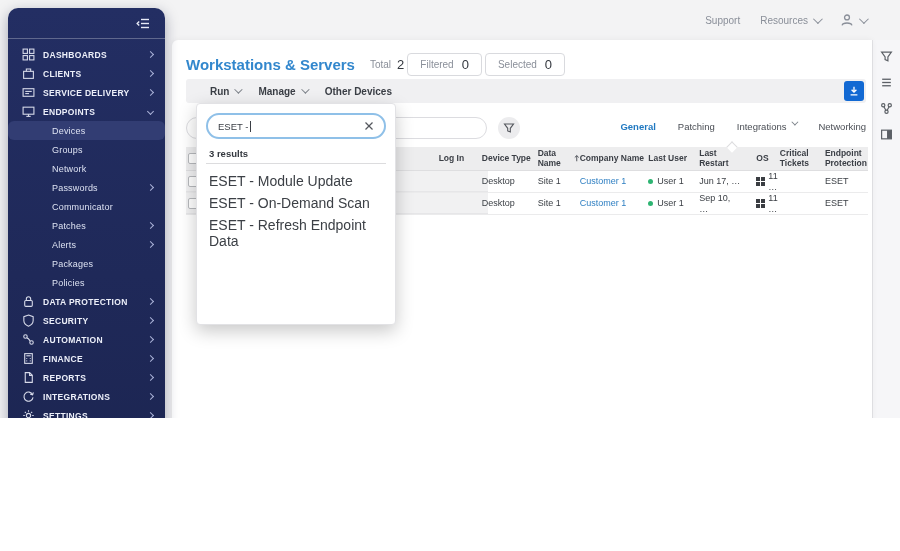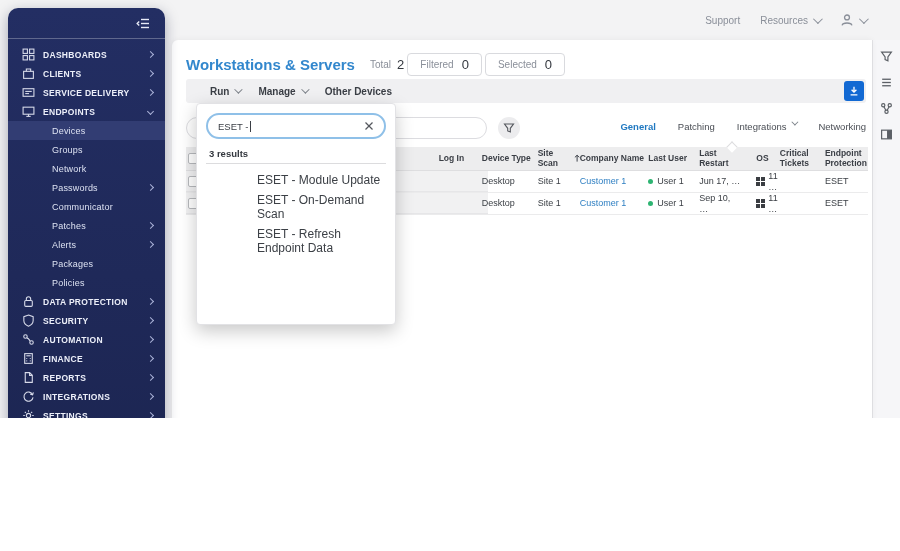--- a/index.html
+++ b/index.html
@@ -18,21 +18,21 @@
   .sidebar { position:absolute; left:8px; top:8px; width:157px; height:535px;
     background:linear-gradient(180deg,#232e63 0%, #1b244f 100%);
     border-radius:10px; box-shadow:0 4px 14px rgba(20,25,60,.35); z-index:40; color:#e7eaf6; }
   .sb-top { height:30px; display:flex; align-items:center; justify-content:flex-end; padding-right:14px; }
   .sb-divider { height:1px; background:rgba(255,255,255,.28); margin:0 0 6px 0; }
   .nav-item { height:19px; display:flex; align-items:center; padding:0 12px 0 14px; cursor:pointer; }
   .nav-item .ni-icon { width:13px; height:13px; margin-right:8px; flex:0 0 auto; opacity:.92; }
   .nav-item .ni-label { font-size:8.5px; font-weight:700; letter-spacing:.3px; flex:1; color:#eceff9; }
   .nav-sub { height:19px; display:flex; align-items:center; padding:0 12px 0 44px; cursor:pointer; }
   .nav-sub .ni-label { font-size:9px; flex:1; color:#dde2f2; font-weight:400; letter-spacing:.2px; }
-  .nav-sub.active { background:#323d73; }
+  .nav-sub.active { background:#323d73;border-radius:6px; }
   .sb-chev { width:5px; height:5px; border-right:1.2px solid #aab2d8; border-bottom:1.2px solid #aab2d8; flex:0 0 auto; }
   .sb-chev.right { transform:rotate(-45deg); }
   .sb-chev.down  { transform:rotate(45deg); }
   svg.ico { display:block; }
 
   
   .strip { position:absolute; right:0; top:40px; width:28px; height:511px; background:#f6f6f8;
     border-left:1px solid #e4e4e7; display:flex; flex-direction:column; align-items:center; padding-top:8px; gap:9px; }
   .strip .strip-btn { width:17px; height:17px; display:flex; align-items:center; justify-content:center; cursor:pointer; color:#5c6066; }
 
@@ -98,21 +98,21 @@
   .panel { position:absolute; left:24px; top:63px; width:200px; height:222px; background:#fff;
     border:1px solid #e2e2e5; border-radius:4px; box-shadow:0 6px 18px rgba(0,0,0,.22); z-index:30; }
   .panel-search { position:absolute; left:9px; right:9px; top:9px; height:26px; border:2px solid #8fc0e8;
     border-radius:14px; display:flex; align-items:center; padding:0 10px; gap:2px; background:#fff; }
   .panel-search .query { font-size:9.5px; color:#3a3e45; }
   .caret { width:1px; height:11px; background:#3a3e45; }
   .clear-x { margin-left:auto; cursor:pointer; color:#55585e; display:flex; }
   .results-label { position:absolute; left:12px; top:44px; font-size:9.5px; font-weight:700; color:#34383f; }
   .panel-divider { position:absolute; left:9px; right:9px; top:59px; height:1px; background:#dcdcde; }
   .panel-list { position:absolute; left:12px; right:8px; top:66px; }
-  .panel-item { font-size:12px; color:#3c4046; padding:3px 0; cursor:pointer;margin-left:48px; }
+  .panel-item { font-size:14px; color:#3c4046; padding:3px 0; cursor:pointer; }
 
   
   .fab { position:absolute; left:638px; top:470px; width:28px; height:28px; border-radius:50%;
     background:#4c58ae; box-shadow:0 2px 6px rgba(40,50,120,.4); display:flex; align-items:center; justify-content:center; cursor:pointer; }
 </style>
 </head>
 <body>
 
 <div class="page">
 
@@ -373,21 +373,21 @@
           </span>
         <span class="cell hcell col-hidden"></span>
         <span class="cell hcell col-login">
             <span>Log In</span>
           </span>
         <span class="cell col-gap"></span>
         <span class="cell hcell col-device">
             <span>Device Type</span>
           </span>
         <span class="cell hcell col-site">
-            <span>Site Scan</span>
+            <span>Data Name</span>
             <svg class="ico sort-arrow" width="7" height="9" viewBox="0 0 7 9" fill="none" stroke="currentColor" stroke-width="1.1">
               <path d="M3.5,8 V1 M1,3.2 L3.5,0.8 L6,3.2"></path>
             </svg>
           </span>
         <span class="cell hcell col-company">
             <span>Company Name</span>
           </span>
         <span class="cell hcell col-lastuser">
             <span>Last User</span>
           </span>

